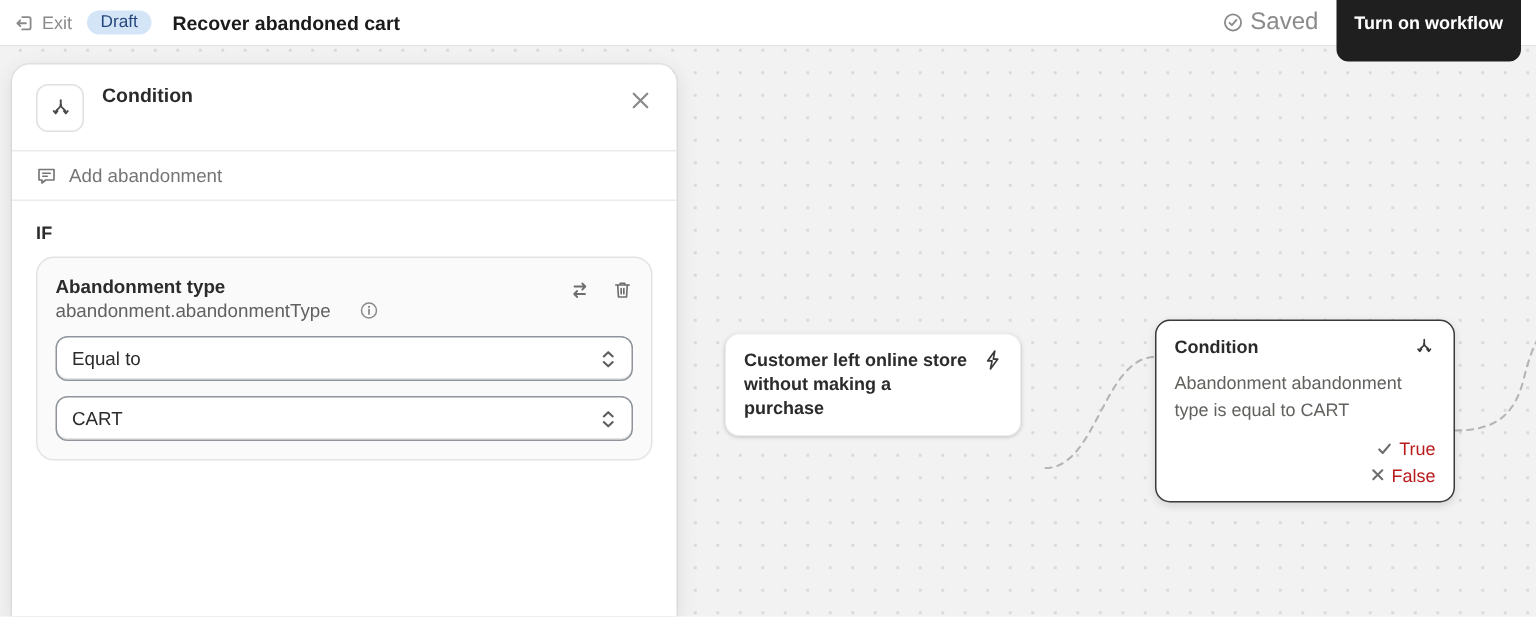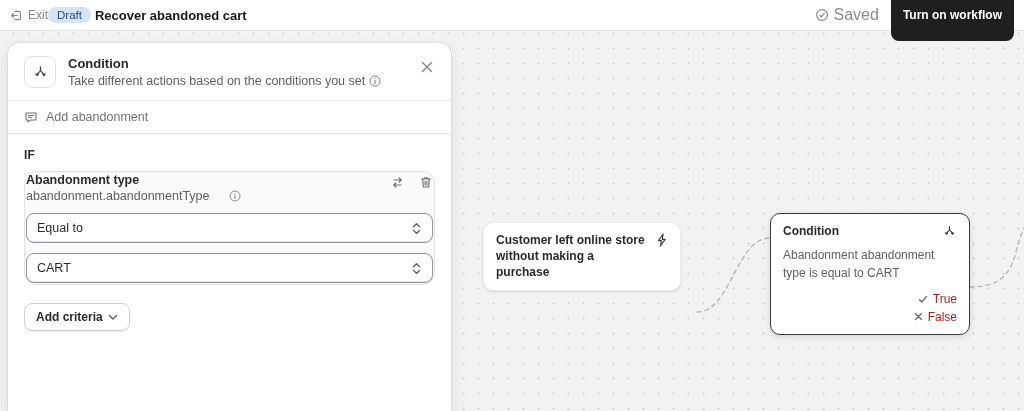--- a/index.html
+++ b/index.html
@@ -10,21 +10,21 @@
     -webkit-font-smoothing:antialiased;
   }
   svg { display:block; }
 
   
   .topbar{
     position:absolute; left:0; top:0; width:1024px; height:31px;
     background:#ffffff; border-bottom:1px solid #e3e3e3;
     display:flex; align-items:center; padding:0 10px; z-index:30;
   }
-  .topbar-left{ display:flex; align-items:center; }
+  .topbar-left{ display:flex; align-items:center; gap:10px; }
   .exit-btn{ display:flex; align-items:center; gap:5px; color:#8a8a8a; font-size:12px; cursor:pointer; }
   .badge{
     background:var(--badge-bg,#d5e5f8); color:var(--badge-text,#25497c);
     font-size:11.5px; font-weight:500; padding:2px 9px; border-radius:10px;
   }
   .wf-title{ font-size:13px; font-weight:700; color:#1a1a1a; margin-left:4px; }
   .topbar-right{ margin-left:auto; display:flex; align-items:center; gap:12px; }
   .saved{ display:flex; align-items:center; gap:5px; color:#8a8a8a; font-size:16px; }
   .primary-btn{
     background:var(--accent-dark,#1f1f1f); color:#fff; font-size:12px; font-weight:600;
@@ -68,21 +68,21 @@
     width:32px; height:32px; border:1px solid #e0e0e0; border-radius:8px;
     display:flex; align-items:center; justify-content:center; background:#fff; flex:0 0 auto;
   }
   .panel-title{ font-size:13px; font-weight:700; color:#2b2b2b; line-height:1.25; }
   .panel-subtitle{ font-size:12.5px; color:#616161; margin-top:2px; display:flex; align-items:center; gap:4px; }
   .close-btn{ position:absolute; right:16px; top:16px; color:#8a8a8a; cursor:pointer; background:none; border:none; padding:2px; }
   .divider{ height:1px; background:#ebebeb; }
   .add-desc{ display:flex; align-items:center; gap:8px; padding:9px 16px; color:#757575; font-size:12.5px; cursor:pointer; }
   .if-label{ padding:14px 16px 9px; font-size:12px; font-weight:700; color:#2b2b2b; letter-spacing:.2px; }
   .criteria-card{
-    margin:0 16px; background:#fafafa; border:1px solid #e3e3e3; border-radius:12px; padding:1px;
+    margin:0 16px; background:#fafafa; border:1px solid #e3e3e3; border-radius:12px; padding:12px;
   }
   .crit-head{ display:flex; align-items:flex-start; }
   .crit-field{ flex:1; }
   .crit-label{ font-size:12.5px; font-weight:700; color:#2b2b2b; }
   .crit-path{ font-size:12.5px; color:#616161; margin-top:2px; display:flex; align-items:center; gap:20px; }
   .crit-actions{ display:flex; gap:14px; color:#6d6d6d; padding-top:2px; }
   .icon-btn{ background:none; border:none; padding:0; color:#6d6d6d; cursor:pointer; }
   .select{
     margin-top:10px; height:30px; background:#fff; border:1px solid #8f959b; border-radius:8px;
     display:flex; align-items:center; justify-content:space-between; padding:0 10px;
@@ -185,30 +185,20 @@
       <svg width="17" height="17" viewBox="0 0 16 16" fill="none" stroke="#4a4a4a" stroke-width="1.2" stroke-linecap="round" stroke-linejoin="round">
         <path d="M8 2.6v2.9"></path>
         <path d="M8 5.5C8 8.4 4.8 7.6 4.8 10.4"></path>
         <path d="M8 5.5C8 8.4 11.2 7.6 11.2 10.4"></path>
         <path d="M3.6 9.4 4.8 10.9 6 9.4"></path>
         <path d="M10 9.4 11.2 10.9 12.4 9.4"></path>
       </svg>
     </div>
     <div>
       <div class="panel-title">Condition</div>
-      <div class="panel-subtitle">
-        <span>Take different actions based on the conditions you set</span>
-        <span>
-          <svg width="12" height="12" viewBox="0 0 12 12" fill="none" stroke="#8a8a8a" stroke-width="1">
-            <circle cx="6" cy="6" r="5"></circle>
-            <circle cx="6" cy="3.6" r="0.7" fill="#8a8a8a" stroke="none"></circle>
-            <path d="M6 5.4v3" stroke-width="1.2" stroke-linecap="round"></path>
-          </svg>
-        </span>
-      </div>
     </div>
     <button class="close-btn">
       <svg width="12" height="12" viewBox="0 0 12 12" fill="none" stroke="#8a8a8a" stroke-width="1.5" stroke-linecap="round">
           <path d="M1.5 1.5 10.5 10.5M10.5 1.5 1.5 10.5"></path>
         </svg>
     </button>
   </div>
   <div class="divider"></div>
 
   <div class="add-desc">
@@ -270,21 +260,13 @@
       <span>CART</span>
       <span>
         <svg width="11" height="13" viewBox="0 0 11 13" fill="none" stroke="#5c5f62" stroke-width="1.4" stroke-linecap="round" stroke-linejoin="round">
           <path d="M2.5 4.6 5.5 1.8 8.5 4.6"></path>
             <path d="M2.5 8.4 5.5 11.2 8.5 8.4"></path>
         </svg>
       </span>
     </div>
   </div>
 
-  <button class="add-criteria">
-    <span>Add criteria</span>
-    <span>
-      <svg width="10" height="7" viewBox="0 0 10 7" fill="none" stroke="#5c5f62" stroke-width="1.4" stroke-linecap="round" stroke-linejoin="round">
-          <path d="M1.5 1.5 5 5l3.5-3.5"></path>
-        </svg>
-    </span>
-  </button>
 </aside>
 
 </body></html>

